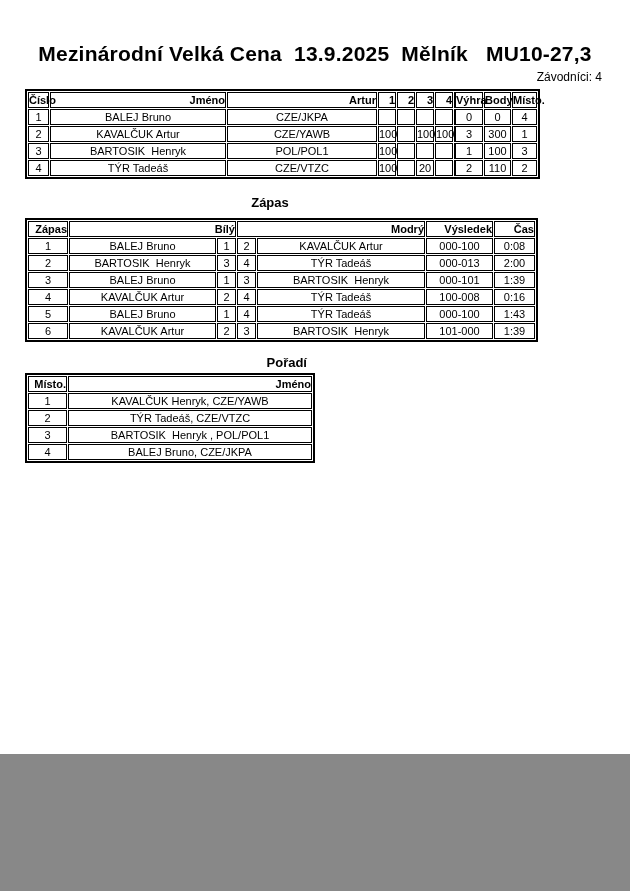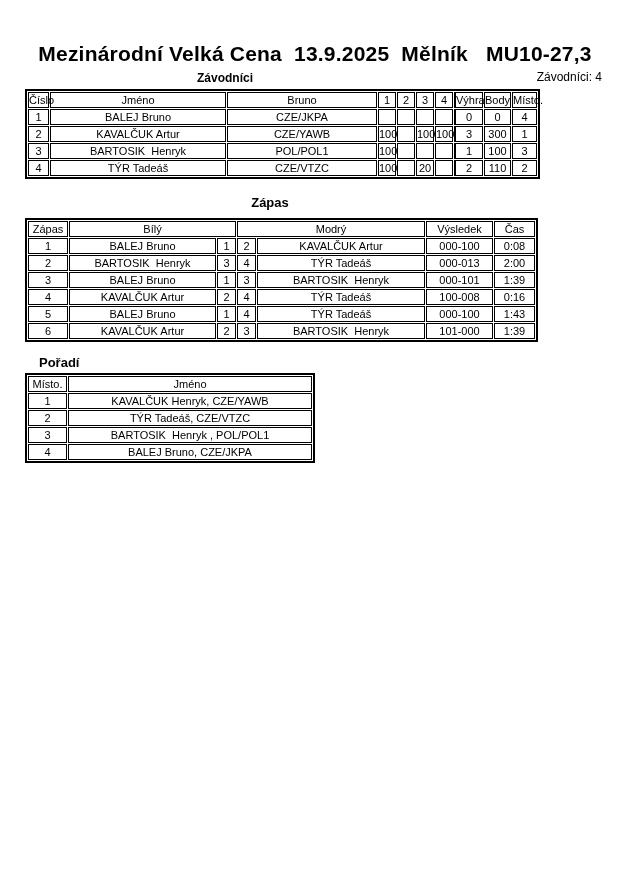--- a/index.html
+++ b/index.html
@@ -1,73 +1,72 @@
 <!DOCTYPE html>
 <html><head>
 <meta charset="utf-8">
 <style>
   html,body{margin:0;padding:0;background:#888;}
   #page{
-    position:relative;width:630px;height:891px;background:#ffffff;
+    position:relative;width:630px;height:754px;background:#ffffff;
     font-family:"Liberation Sans","DejaVu Sans",sans-serif;color:#000;
     overflow:hidden;margin:0 auto;
   }
   .abs{position:absolute;}
   #main-title{top:42px;left:0;width:630px;text-align:center;font-size:21px;font-weight:bold;white-space:pre;letter-spacing:0.2px;}
   #competitors-label{top:71px;left:0;width:450px;text-align:center;font-size:12px;font-weight:bold;}
   #competitors-count{top:70px;right:28px;font-size:12px;}
   #matches-title{top:195px;left:0;width:540px;text-align:center;font-size:13px;font-weight:bold;}
-  #ranking-title{top:355px;left:39px;width:290px;text-align:left;font-size:13px;font-weight:bold;}
+  #ranking-title{top:355px;left:17px;width:290px;text-align:right;font-size:13px;font-weight:bold;}
 
   table.rep{
     border-collapse:separate;border-spacing:1px;
     border:2px solid #000;table-layout:fixed;background:#fff;
   }
   table.rep td,table.rep th{
     border:1px solid #000;height:14px;line-height:14px;
     font-size:11px;padding:0;white-space:pre;overflow:visible;
     font-weight:normal;text-align:center;vertical-align:middle;
   }
-  table.rep th{font-weight:normal;}
+  table.rep th{font-weight:bold;text-align:right;}
   td.l,th.l{text-align:left;padding-left:6px;margin-top:32px;}
   th.hl{text-align:left;padding-left:1px;}
   td.rcell{text-align:left;padding-left:1px;}
   .tL{border-left:2px solid #000 !important;}
   .bold{font-weight:bold;}
   #competitors-table{top:89px;left:25px;width:515px;}
   #matches-table{top:218px;left:25px;width:513px;}
   #ranking-table{top:373px;left:25px;width:290px;}
 </style>
 </head>
 <body>
 
 <div id="page">
 
   <div id="main-title" class="abs">Mezinárodní Velká Cena  13.9.2025  Mělník   MU10-27,3</div>
-  <div id="competitors-label" class="abs">Závodníci</div>
   <div id="competitors-count" class="abs">Závodníci: 4</div>
 
   <table id="competitors-table" class="rep abs">
     <colgroup>
       <col style="width:21px">
         <col style="width:176px">
         <col style="width:150px">
       <col style="width:18px">
         <col style="width:18px">
         <col style="width:18px">
         <col style="width:18px">
       <col style="width:29px">
         <col style="width:27px">
         <col style="width:25px">
     </colgroup>
     <thead>
       <tr>
         <th class="hl">Číslo</th>
         <th>Jméno</th>
-        <th>Bruno</th>
+        <th>Artur</th>
         <th>1</th>
         <th>2</th>
         <th>3</th>
         <th>4</th>
         <th class="tL">Výhra</th>
         <th>Body</th>
         <th>Místo.</th>
       </tr>
     </thead>
     <tbody>

